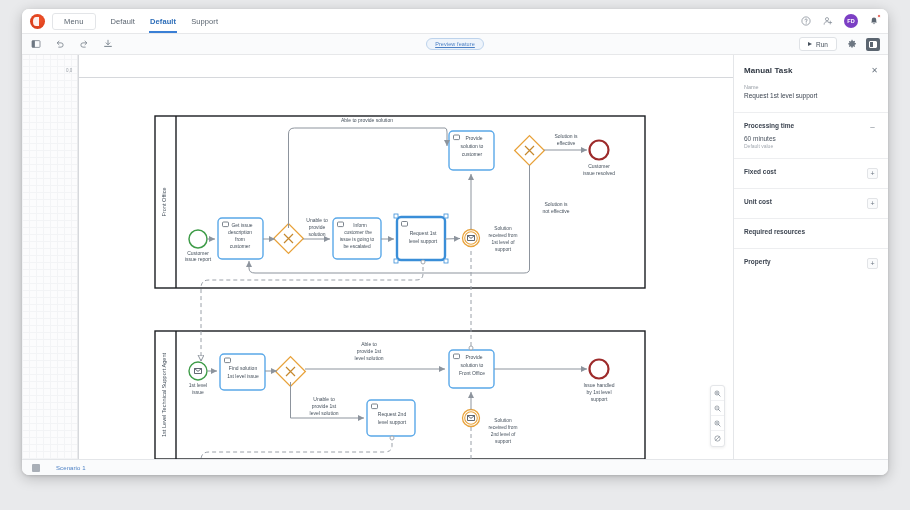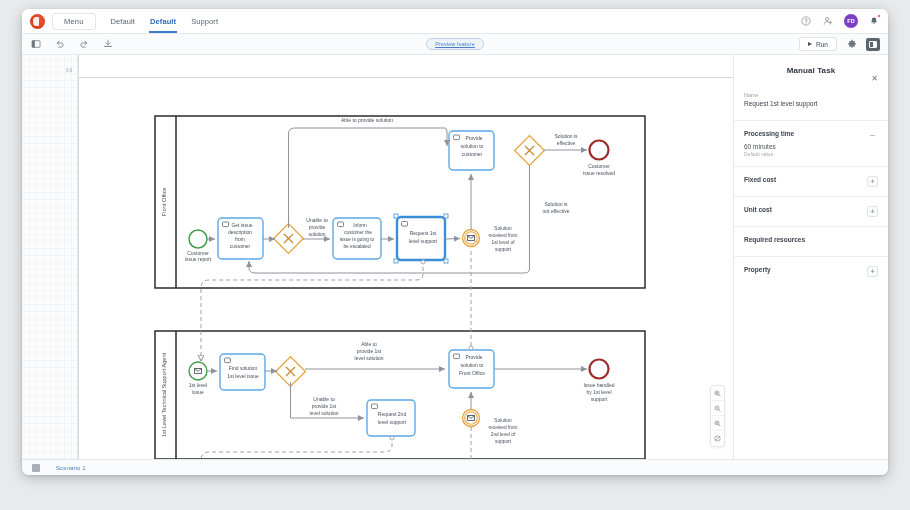--- a/index.html
+++ b/index.html
@@ -290,21 +290,20 @@
     border-left: 1px solid #e4e6e9;
     display: flex;
     flex-direction: column;
     font-size: 6.5px;
     color: #3c4450;
   }
   .props-head {
     display: flex;
     align-items: center;
     padding: 11px 10px 9px 10px;
-    flex-direction: column;
   }
   .props-title { font-size: 8px; font-weight: bold; color: #2f3742; letter-spacing: .1px; }
   .props-close {
     margin-left: auto;
     color: #6d7782;
     cursor: pointer;
     font-size: 8px;
     line-height: 1;
   }
   .props-field { padding: 0 10px 13px 10px; }

